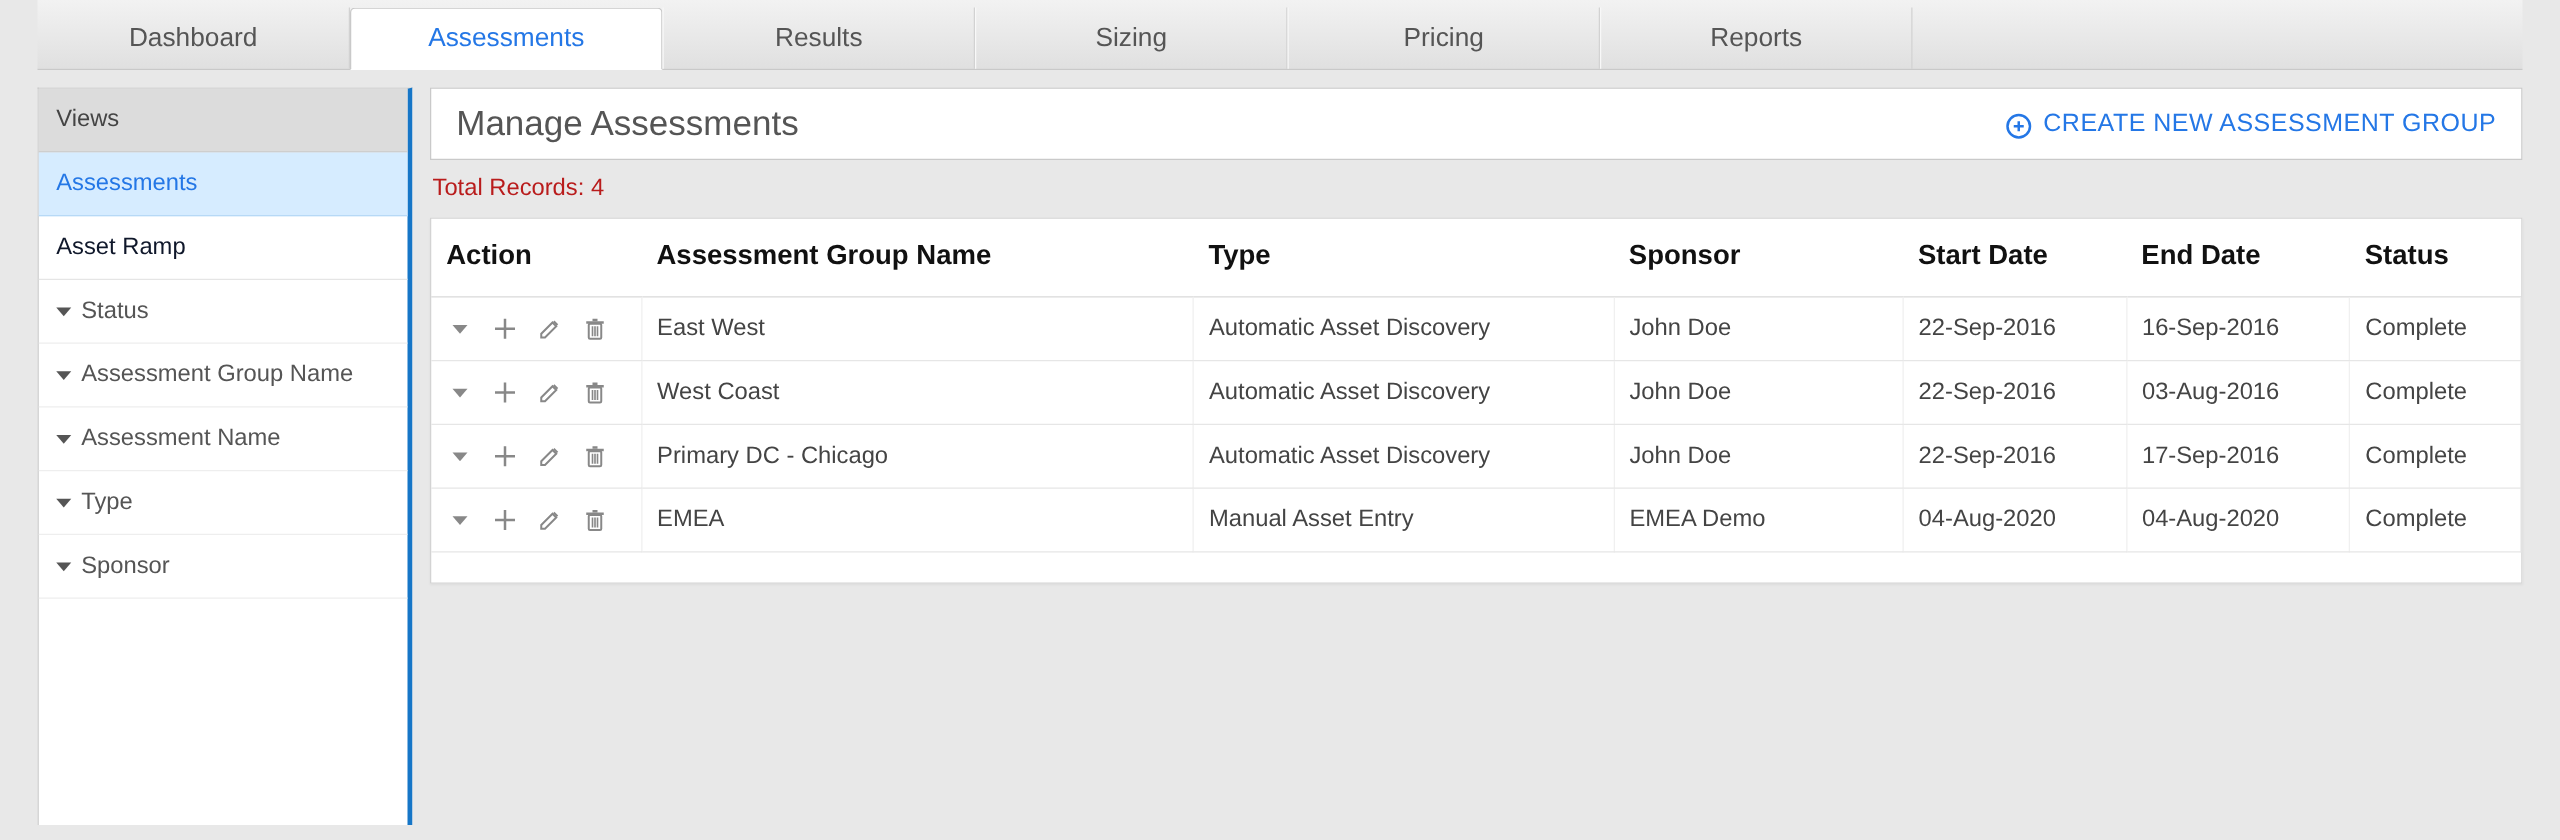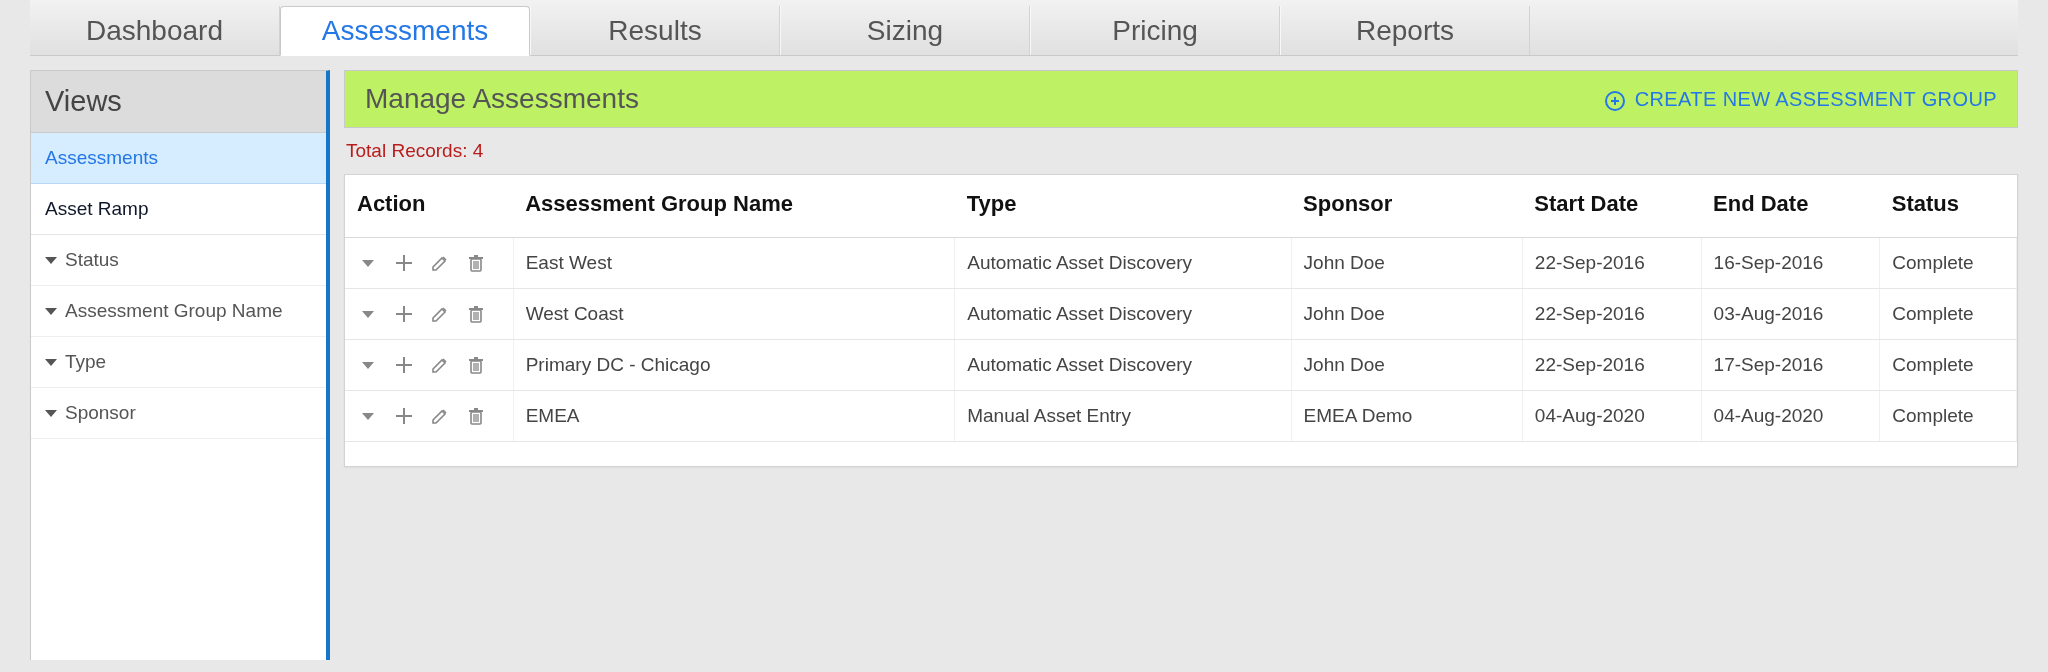--- a/index.html
+++ b/index.html
@@ -24,21 +24,21 @@
     margin: 0 30px 0 30px;
     padding-top: 6px;
     background: linear-gradient(to bottom, #f2f2f2, #e0e0e0);
     border-bottom: 1px solid #c9c9c9;
   }
   .tab {
     flex: 0 0 250px;
     display: flex;
     align-items: center;
     justify-content: center;
-    font-size: 28px;
+    font-size: 21px;
     color: #555;
     border-right: 1px solid #d2d2d2;
     border-left: 1px solid #f8f8f8;
     cursor: pointer;
   }
   .tab:first-child { border-left: none; }
   .tab.active {
     color: #2477e6;
     background: #fff;
     border-top: 1px solid #c9c9c9;
@@ -61,21 +61,21 @@
     border-right: 4px solid #1676c7;
     background: #fff;
     border-top: 1px solid #c9c9c9;
     border-left: 1px solid #c9c9c9;
     border-bottom: 0;
     min-height: 590px;
   }
   .side-section-title {
     background: #dcdcdc;
     padding: 14px 14px;
-    font-size: 29px;
+    font-size: 19px;
     font-weight: 500;
     color: #444;
     border-bottom: 1px solid #c9c9c9;
   }
   .side-item {
     padding: 14px 14px;
     font-size: 19px;
     color: #0f172a;
     border-bottom: 1px solid #e5e5e5;
     cursor: pointer;
@@ -103,21 +103,21 @@
     display: inline-block;
   }
 
   
   .main {
     flex: 1;
     background: #e8e8e8;
     padding: 0 0 0 14px;
   }
   .panel-header {
-    background: #bef264;
+    background: #ffffff;
     border: 1px solid #c9c9c9;
     padding: 12px 20px;
     display: flex;
     align-items: center;
     justify-content: space-between;
   }
   .panel-title {
     font-size: 28px;
     font-weight: 400;
     color: #555;
@@ -228,20 +228,24 @@
       <div class="side-item">Asset Ramp</div>
 
 
       <div class="filter-item">
         <span class="caret-down"></span>
         <span>Status</span>
       </div>
       <div class="filter-item">
         <span class="caret-down"></span>
         <span>Assessment Group Name</span>
+      </div>
+      <div class="filter-item">
+        <span class="caret-down"></span>
+        <span>Assessment Name</span>
       </div>
       <div class="filter-item">
         <span class="caret-down"></span>
         <span>Type</span>
       </div>
       <div class="filter-item">
         <span class="caret-down"></span>
         <span>Sponsor</span>
       </div>
     </div>

